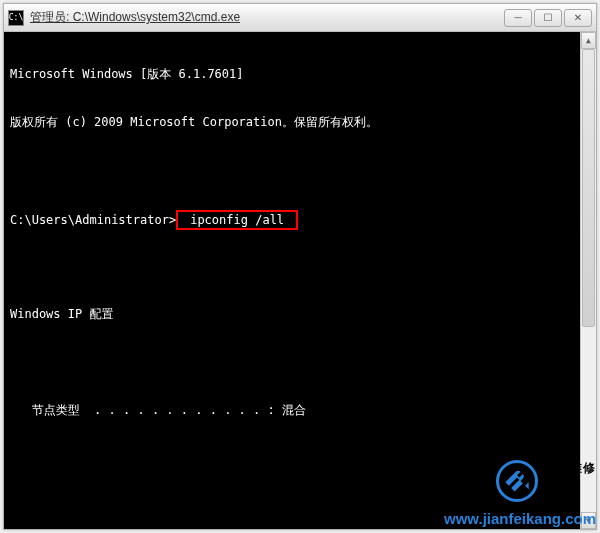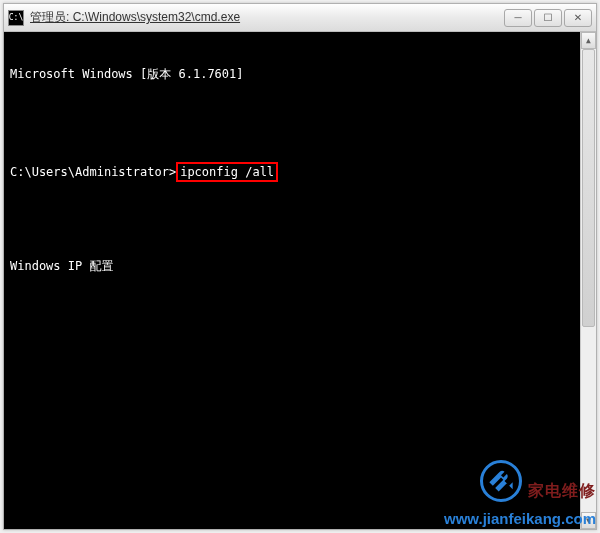--- a/index.html
+++ b/index.html
@@ -109,44 +109,44 @@
       top: 0;
       left: 1px;
       right: 1px;
       height: 60%;
       background: linear-gradient(#e8e8e8, #d0d0d0);
       border: 1px solid #b8b8b8;
       border-radius: 2px;
     }
     .hl {
       border: 2px solid #ff0000;
-      padding: 0 2px;
+      padding: 0 12px;
       display: inline-block;
     }
     .term-content {
       position: absolute;
       left: 6px;
       top: 2px;
       right: 18px;
     }
     .line { display: block; height: 16px; }
     .watermark {
       position: absolute;
       right: 4px;
       bottom: 6px;
       text-align: center;
       z-index: 10;
     }
     .wm-brand {
-      font-size: 16px;
+      font-size: 12px;
       font-weight: bold;
-      color: #7f1d1d;
+      color: #000000;
       letter-spacing: 1px;
       display: flex;
-      align-items: flex-end;
+      align-items: flex-start;
       justify-content: flex-end;
     }
     .wm-icon {
       width: 42px;
       height: 42px;
       border: 3px solid #2980d8;
       border-radius: 50%;
       display: inline-flex;
       align-items: center;
       justify-content: center;
@@ -176,25 +176,27 @@
     <div class="win-controls">
       <div class="win-btn">─</div>
       <div class="win-btn">☐</div>
       <div class="win-btn">✕</div>
     </div>
   </div>
 
   <div class="terminal">
     <div class="term-content">
       <span class="line">Microsoft Windows [版本 6.1.7601]</span>
+      <span class="line">版权所有 (c) 2009 Microsoft Corporation。保留所有权利。</span>
       <span class="line"></span>
       <span class="line"><span>C:\Users\Administrator&gt;</span><span class="hl">ipconfig /all</span></span>
       <span class="line"></span>
       <span class="line">Windows IP 配置</span>
       <span class="line"></span>
+      <span class="line"><span>   节点类型  . . . . . . . . . . . . : </span><span>混合</span></span>
       
       
       
       
       
       
       
       
       
       

